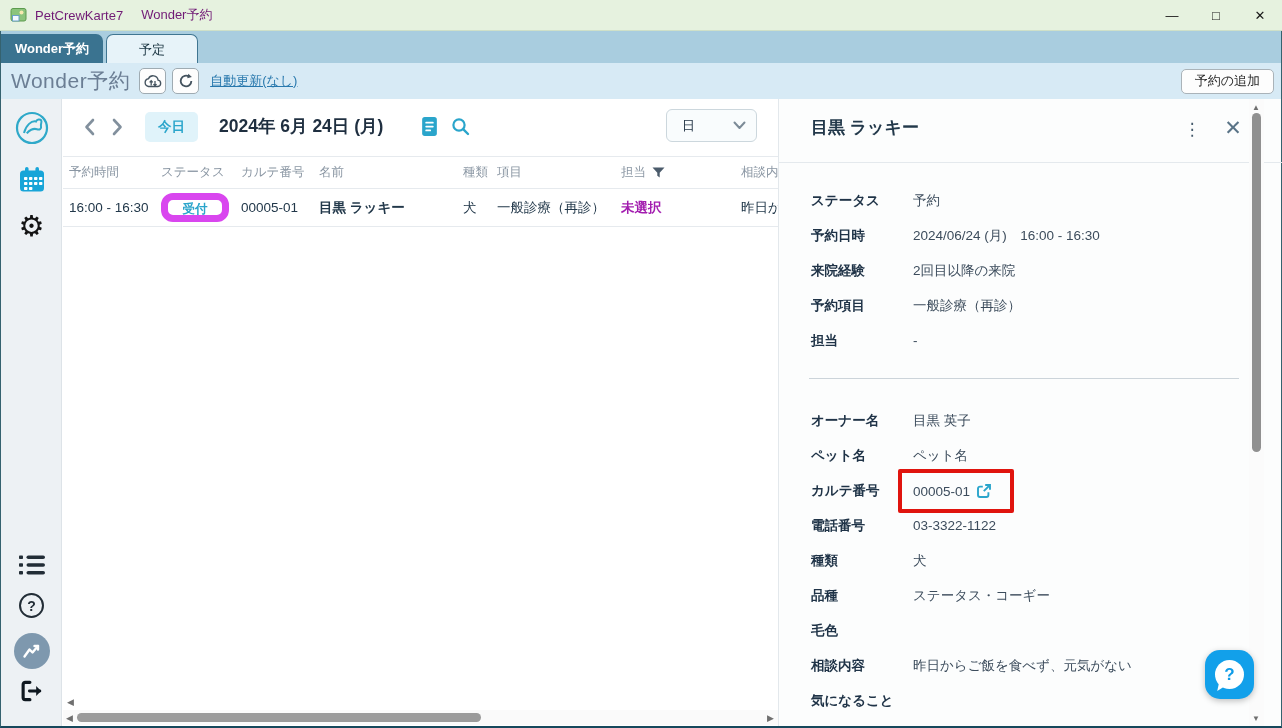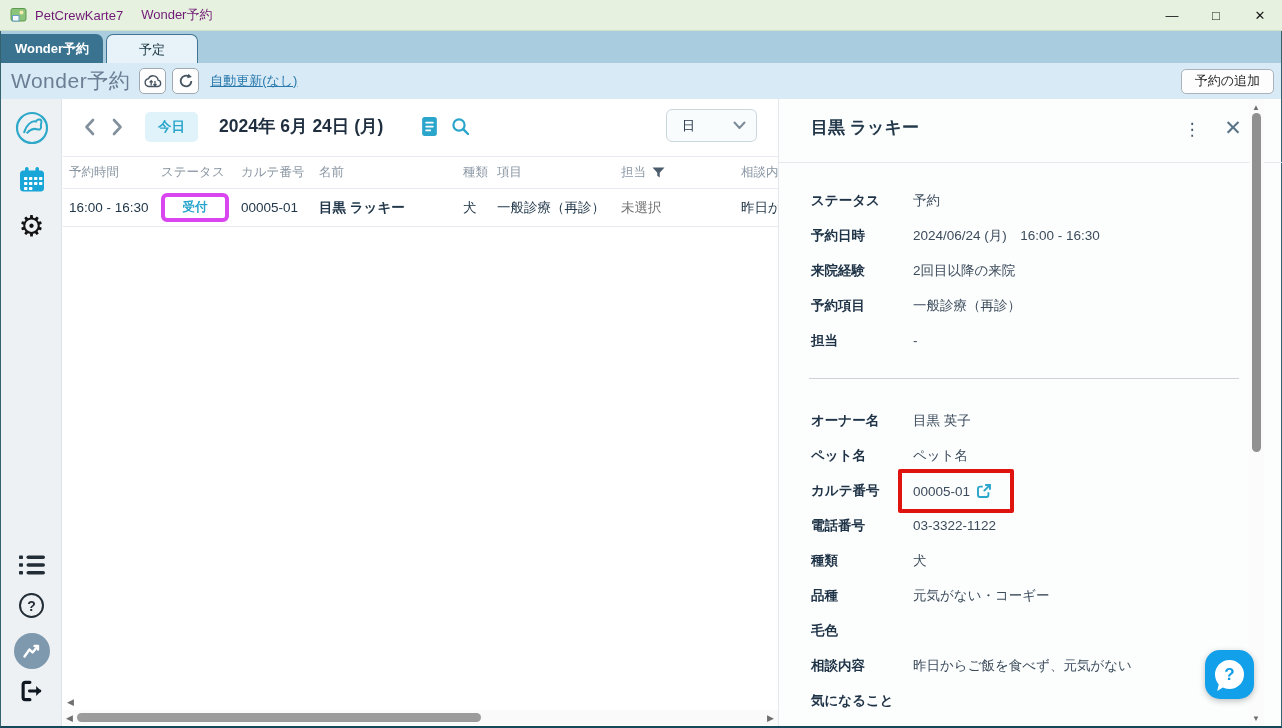--- a/index.html
+++ b/index.html
@@ -54,23 +54,23 @@
 
   
   .thead{position:absolute;left:0;top:57px;width:715px;height:33px;border-top:1px solid #e6eaee;border-bottom:1px solid #e6eaee;}
   .trow{position:absolute;left:0;top:90px;width:715px;height:38px;border-bottom:1px solid #e6eaee;}
   .cell{position:absolute;top:0;height:100%;display:flex;align-items:center;white-space:nowrap;overflow:hidden;}
   .hcell{font-size:12.5px;color:#8a96a3;}
   .dcell{font-size:13.5px;color:#22384a;}
   .c1{left:6px;width:92px;} .c2{left:98px;width:80px;} .c3{left:178px;width:78px;}
   .c4{left:256px;width:144px;} .c5{left:400px;width:34px;} .c6{left:434px;width:124px;}
   .c7{left:558px;width:120px;} .c8{left:678px;width:37px;}
-  .status-btn{width:68px;height:29px;background:#fff;border:4px solid #d946ef;border-radius:6px;font-size:12.5px;font-weight:bold;color:#2aa5cb;cursor:pointer;}
+  .status-btn{width:68px;height:29px;background:#fff;border:7px solid #d946ef;border-radius:12px;font-size:12.5px;font-weight:bold;color:#2aa5cb;cursor:pointer;}
   .name-bold{font-weight:bold;}
-  .staff-red{color:#737373;font-weight:normal;font-size:13.5px;}
+  .staff-red{color:#a21caf;font-weight:bold;font-size:13.5px;}
   .funnel{margin-left:6px;display:flex;cursor:pointer;}
 
   
   .lone-left{position:absolute;left:4px;top:598px;font-size:9px;color:#6f6f6f;cursor:pointer;}
   .hscroll{position:absolute;left:0;top:611px;width:715px;height:15px;background:#fafafa;}
   .hscroll .arr{position:absolute;top:3px;font-size:9px;color:#6f6f6f;cursor:pointer;}
   .hscroll .arr.l{left:3px;} .hscroll .arr.r{right:4px;}
   .hthumb{position:absolute;left:14px;top:3px;width:404px;height:9px;background:#9b9b9b;border-radius:5px;cursor:pointer;}
 
   
@@ -349,21 +349,21 @@
         <div class="dfield" style="top:409px;">
           <span class="dlabel">電話番号</span>
           <span class="dvalue">03-3322-1122</span>
         </div>
         <div class="dfield" style="top:444px;">
           <span class="dlabel">種類</span>
           <span class="dvalue">犬</span>
         </div>
         <div class="dfield" style="top:479px;">
           <span class="dlabel">品種</span>
-          <span class="dvalue">元気がない・コーギー</span>
+          <span class="dvalue">ステータス・コーギー</span>
         </div>
         <div class="dfield" style="top:514px;">
           <span class="dlabel">毛色</span>
           <span class="dvalue"></span>
         </div>
         <div class="dfield" style="top:549px;">
           <span class="dlabel">相談内容</span>
           <span class="dvalue">昨日からご飯を食べず、元気がない</span>
         </div>
         <div class="dfield" style="top:584px;">

